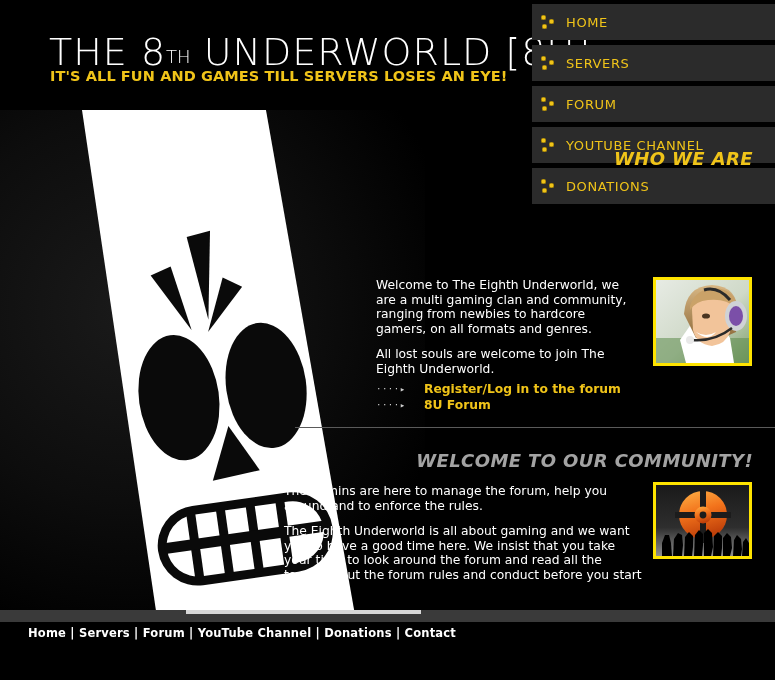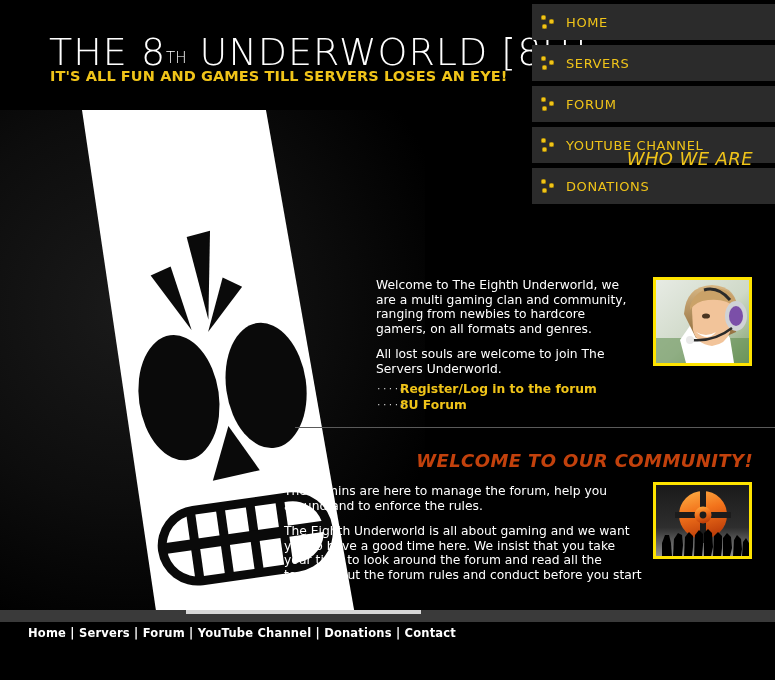--- a/index.html
+++ b/index.html
@@ -26,21 +26,21 @@
     white-space:nowrap;
   }
   .brand-line{
     font-size:38px;
     letter-spacing:1px;
     color:#fff;
     font-weight:300;
     line-height:40px;
     font-family:"DejaVu Sans", sans-serif;
   }
-  .brand-line .th{ font-size:15px; vertical-align:2px; letter-spacing:0; }
+  .brand-line .th{ font-size:18px; vertical-align:2px; letter-spacing:0; }
   #tagline{
     position:absolute; left:50px; top:68px;
     font-size:14.5px;
     font-weight:bold;
     color:#f0c419;
     letter-spacing:0.1px;
     white-space:nowrap;
     font-family:"DejaVu Sans", sans-serif;
   }
 
@@ -83,21 +83,21 @@
 
   
   #skull-panel{
     position:absolute; left:0; top:110px; width:425px; height:500px;
     background:radial-gradient(ellipse at 30% 40%, #1a1a1a 0%, #0d0d0d 45%, #000 80%);
     overflow:hidden;
   }
   #skull-svg{ position:absolute; left:0; top:0; }
   #who-title{
     position:absolute; right:22px; top:148px;
-    font-size:18px; font-style:italic; font-weight:normal;
+    font-size:18px; font-style:italic; font-weight:bold;
     color:#f0c419; letter-spacing:0.4px;
     font-family:"DejaVu Sans", sans-serif;
     white-space:nowrap;
   }
   #who-photo{
     position:absolute; left:653px; top:277px;
     width:99px; height:89px;
     border:3px solid #ffe400;
     background:#cfd6cd;
     overflow:hidden;
@@ -128,31 +128,32 @@
     letter-spacing:0.5px;
     font-family:"DejaVu Sans Mono", monospace;
     line-height:13px;
   }
   .link-txt{
     color:#f0c419;
     font-size:12.3px;
     font-weight:bold;
     font-family:"DejaVu Sans", sans-serif;
     line-height:14px;
+    margin-left:24px;
   }
 
   #divider{
     position:absolute; left:295px; top:427px; width:480px; height:1px;
     background:#5a5a5a;
   }
 
   #welcome-title{
     position:absolute; right:22px; top:450px;
     font-size:18px; font-style:italic; font-weight:bold;
-    color:#c2410c; letter-spacing:0.4px;
+    color:#a3a3a3; letter-spacing:0.4px;
     font-family:"DejaVu Sans", sans-serif;
     white-space:nowrap;
   }
   #welcome-photo{
     position:absolute; left:653px; top:482px;
     width:99px; height:77px;
     border:3px solid #ffe400;
     background:#111;
     overflow:hidden;
   }
@@ -298,21 +299,21 @@
       <ellipse cx="80" cy="36" rx="11" ry="15" fill="#cfd2d6"></ellipse>
       <ellipse cx="80" cy="36" rx="7" ry="10" fill="#7b4fa8"></ellipse>
       <path d="M74 20 Q62 6 48 10" stroke="#2a2a2a" stroke-width="3" fill="none"></path>
       <path d="M76 48 Q58 62 36 60" stroke="#2a2a2a" stroke-width="2.4" fill="none"></path>
       <circle cx="34" cy="60" r="4" fill="#e8e8e8"></circle>
     </svg>
   </div>
 
   <div id="who-text">
     <p class="body-p">Welcome to The Eighth Underworld, we are a multi gaming clan and community, ranging from newbies to hardcore gamers, on all formats and genres.</p>
-    <p class="body-p">All lost souls are welcome to join The Servers Underworld.</p>
+    <p class="body-p">All lost souls are welcome to join The Eighth Underworld.</p>
   </div>
 
   <div id="links">
     <div class="link-row">
       <span class="arrow">····▸</span>
       <span class="link-txt">Register/Log in to the forum</span>
     </div>
     <div class="link-row">
       <span class="arrow">····▸</span>
       <span class="link-txt">8U Forum</span>

